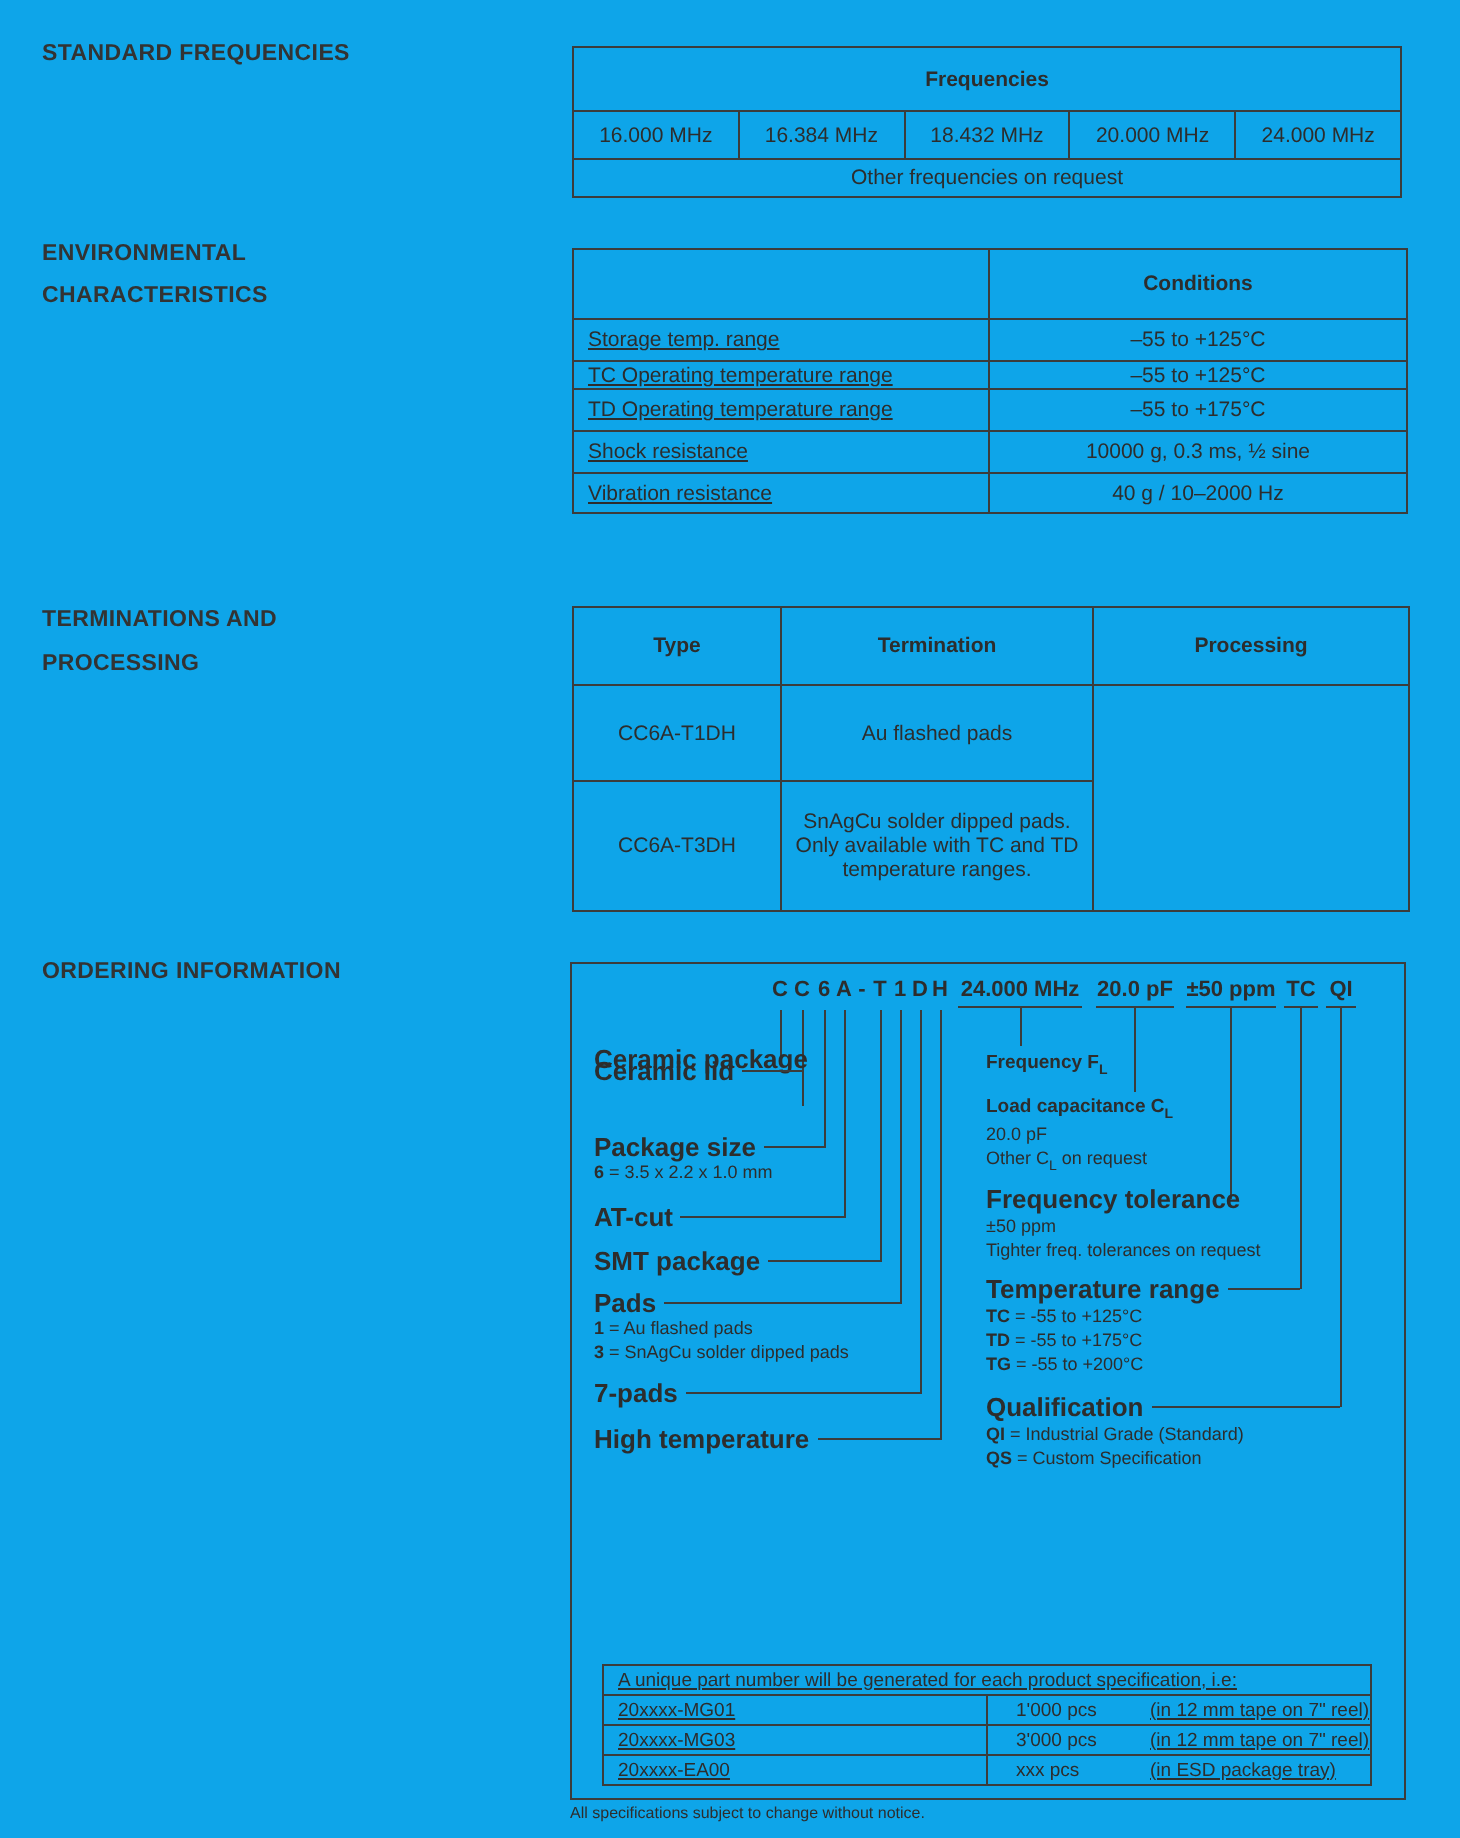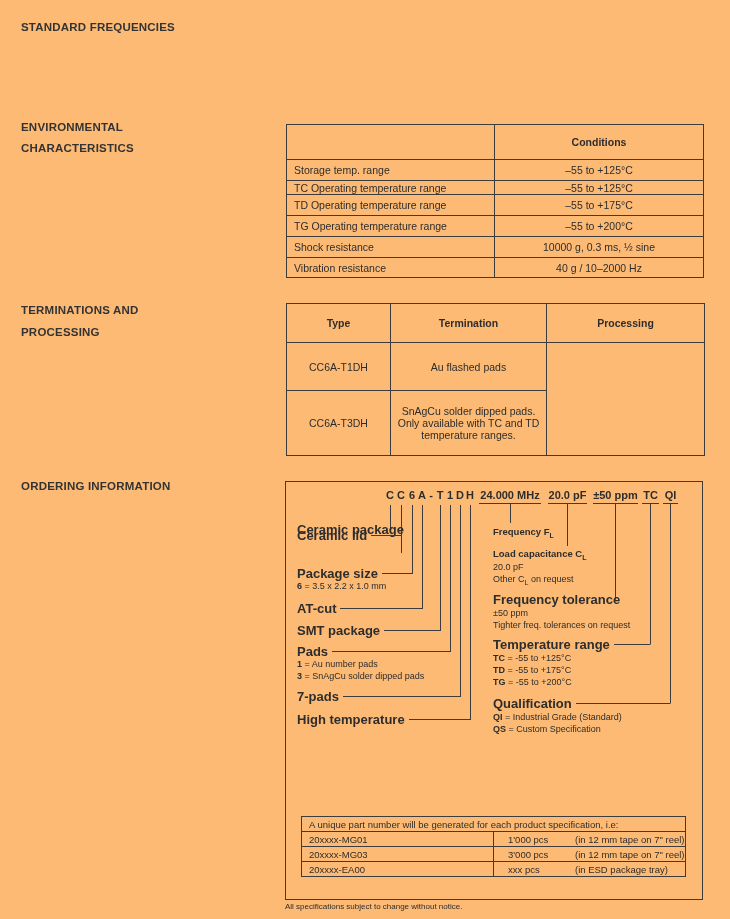--- a/index.html
+++ b/index.html
@@ -1,24 +1,24 @@
 <!DOCTYPE html>
 <html><head>
 <meta charset="utf-8">
 <style>
   html,body{margin:0;padding:0;background:#fff;}
-  .page{position:relative;width:730px;height:919px;background:#fdba74;
+  .page{position:relative;width:730px;height:919px;background:#0ea5e9;
         font-family:"Liberation Sans", sans-serif;color:#2d2d2d;overflow:hidden;}
   .abs{position:absolute;}
   .heading{font-size:11.5px;font-weight:bold;letter-spacing:.2px;color:#333;}
   table{border-collapse:collapse;table-layout:fixed;}
   td,th{border:1px solid #3c3c3c;font-size:10.5px;color:#2d2d2d;font-weight:normal;
         text-align:center;vertical-align:middle;padding:0;overflow:hidden;}
   .bold{font-weight:bold;}
-  .left-pad{text-align:left;padding-left:7px;}
+  .left-pad{text-align:left;padding-left:7px;text-decoration:underline;}
   
   .obox{position:absolute;left:285px;top:481px;width:416px;height:417px;border:1px solid #3c3c3c;}
   .pchar{position:absolute;top:7px;transform:translateX(-50%);font-size:11px;font-weight:bold;white-space:nowrap;}
   .pgroup{position:absolute;top:7px;height:14px;font-size:11px;font-weight:bold;text-align:center;
           border-bottom:1px solid #3c3c3c;white-space:nowrap;}
   .olabel{position:absolute;display:flex;align-items:center;height:13px;}
   .olabel .txt{font-size:13px;font-weight:bold;white-space:nowrap;}
   .olabel .conn{flex:1;border-top:1px solid #3c3c3c;height:0;margin-left:4px;}
   .osub{position:absolute;font-size:9px;white-space:nowrap;height:12px;line-height:12px;}
   .osub b{font-weight:bold;}
@@ -35,42 +35,55 @@
 
 <div class="page">
 
   <div class="abs heading" style="left:21px;top:21px">STANDARD FREQUENCIES</div>
   <div class="abs heading" style="left:21px;top:121px">ENVIRONMENTAL</div>
   <div class="abs heading" style="left:21px;top:142px">CHARACTERISTICS</div>
   <div class="abs heading" style="left:21px;top:304px">TERMINATIONS AND</div>
   <div class="abs heading" style="left:21px;top:326px">PROCESSING</div>
   <div class="abs heading" style="left:21px;top:480px">ORDERING INFORMATION</div>
 
+  <table class="abs" style="left:286px;top:23px;width:415px">
+    <tbody>
+        <tr style="height:32px">
+      <td colspan="5" class="bold">Frequencies</td>
+    </tr>
+    <tr style="height:24px">
+      <td style="width:83px">16.000 MHz</td>
+      <td style="width:83px">16.384 MHz</td>
+      <td style="width:83px">18.432 MHz</td>
+      <td style="width:83px">20.000 MHz</td>
+      <td style="width:83px">24.000 MHz</td>
+    </tr>
+    <tr style="height:19px">
+      <td colspan="5">Other frequencies on request</td>
+    </tr>
+  </tbody>
+    </table>
 
   <table class="abs" style="left:286px;top:124px;width:415px">
     <tbody>
         <tr style="height:35px">
       <td style="width:207px"></td>
       <td class="bold" style="width:208px">Conditions</td>
     </tr>
     <tr style="height:21px">
       <td class="left-pad">Storage temp. range</td>
       <td>–55 to +125°C</td>
     </tr>
     <tr style="height:14px">
       <td class="left-pad">TC Operating temperature range</td>
       <td>–55 to +125°C</td>
     </tr>
     <tr style="height:21px">
       <td class="left-pad">TD Operating temperature range</td>
       <td>–55 to +175°C</td>
-    </tr>
-    <tr style="height:21px">
-      <td class="left-pad">TG Operating temperature range</td>
-      <td>–55 to +200°C</td>
     </tr>
     <tr style="height:21px">
       <td class="left-pad">Shock resistance</td>
       <td>10000 g, 0.3 ms, ½ sine</td>
     </tr>
     <tr style="height:20px">
       <td class="left-pad">Vibration resistance</td>
       <td>40 g / 10–2000 Hz</td>
     </tr>
   </tbody>
@@ -156,21 +169,21 @@
     </div>
     <div class="olabel" style="left:11px;top:142px;width:143px">
       <span class="txt">SMT package</span>
         <i class="conn"></i>
     </div>
     <div class="olabel" style="left:11px;top:163px;width:153px">
       <span class="txt">Pads</span>
         <i class="conn"></i>
     </div>
     <div class="osub" style="left:11px;top:176px">
-      <b>1</b><span> = Au number pads</span>
+      <b>1</b><span> = Au flashed pads</span>
     </div>
     <div class="osub" style="left:11px;top:188px">
       <b>3</b><span> = SnAgCu solder dipped pads</span>
     </div>
     <div class="olabel" style="left:11px;top:208px;width:163px">
       <span class="txt">7-pads</span>
         <i class="conn"></i>
     </div>
     <div class="olabel" style="left:11px;top:231px;width:173px">
       <span class="txt">High temperature</span>
@@ -216,21 +229,21 @@
       <span class="txt">Qualification</span>
         <i class="conn"></i>
     </div>
     <div class="osub" style="left:207px;top:229px">
       <b>QI</b><span> = Industrial Grade (Standard)</span>
     </div>
     <div class="osub" style="left:207px;top:241px">
       <b>QS</b><span> = Custom Specification</span>
     </div>
 
-    <table class="abs itbl" style="left:15px;top:334px;width:385px">
+    <table class="abs itbl" style="left:15px;top:350px;width:385px">
       <tbody>
           <tr style="height:15px">
         <td colspan="2" class="left-pad">A unique part number will be generated for each product specification, i.e:</td>
       </tr>
       <tr style="height:15px">
         <td class="left-pad" style="width:93px">20xxxx-MG01</td>
         <td class="left-pad" style="width:292px;padding-left:14px">
           <span class="qty">1'000 pcs</span><span class="pack">(in 12 mm tape on 7" reel)</span>
         </td>
       </tr>

